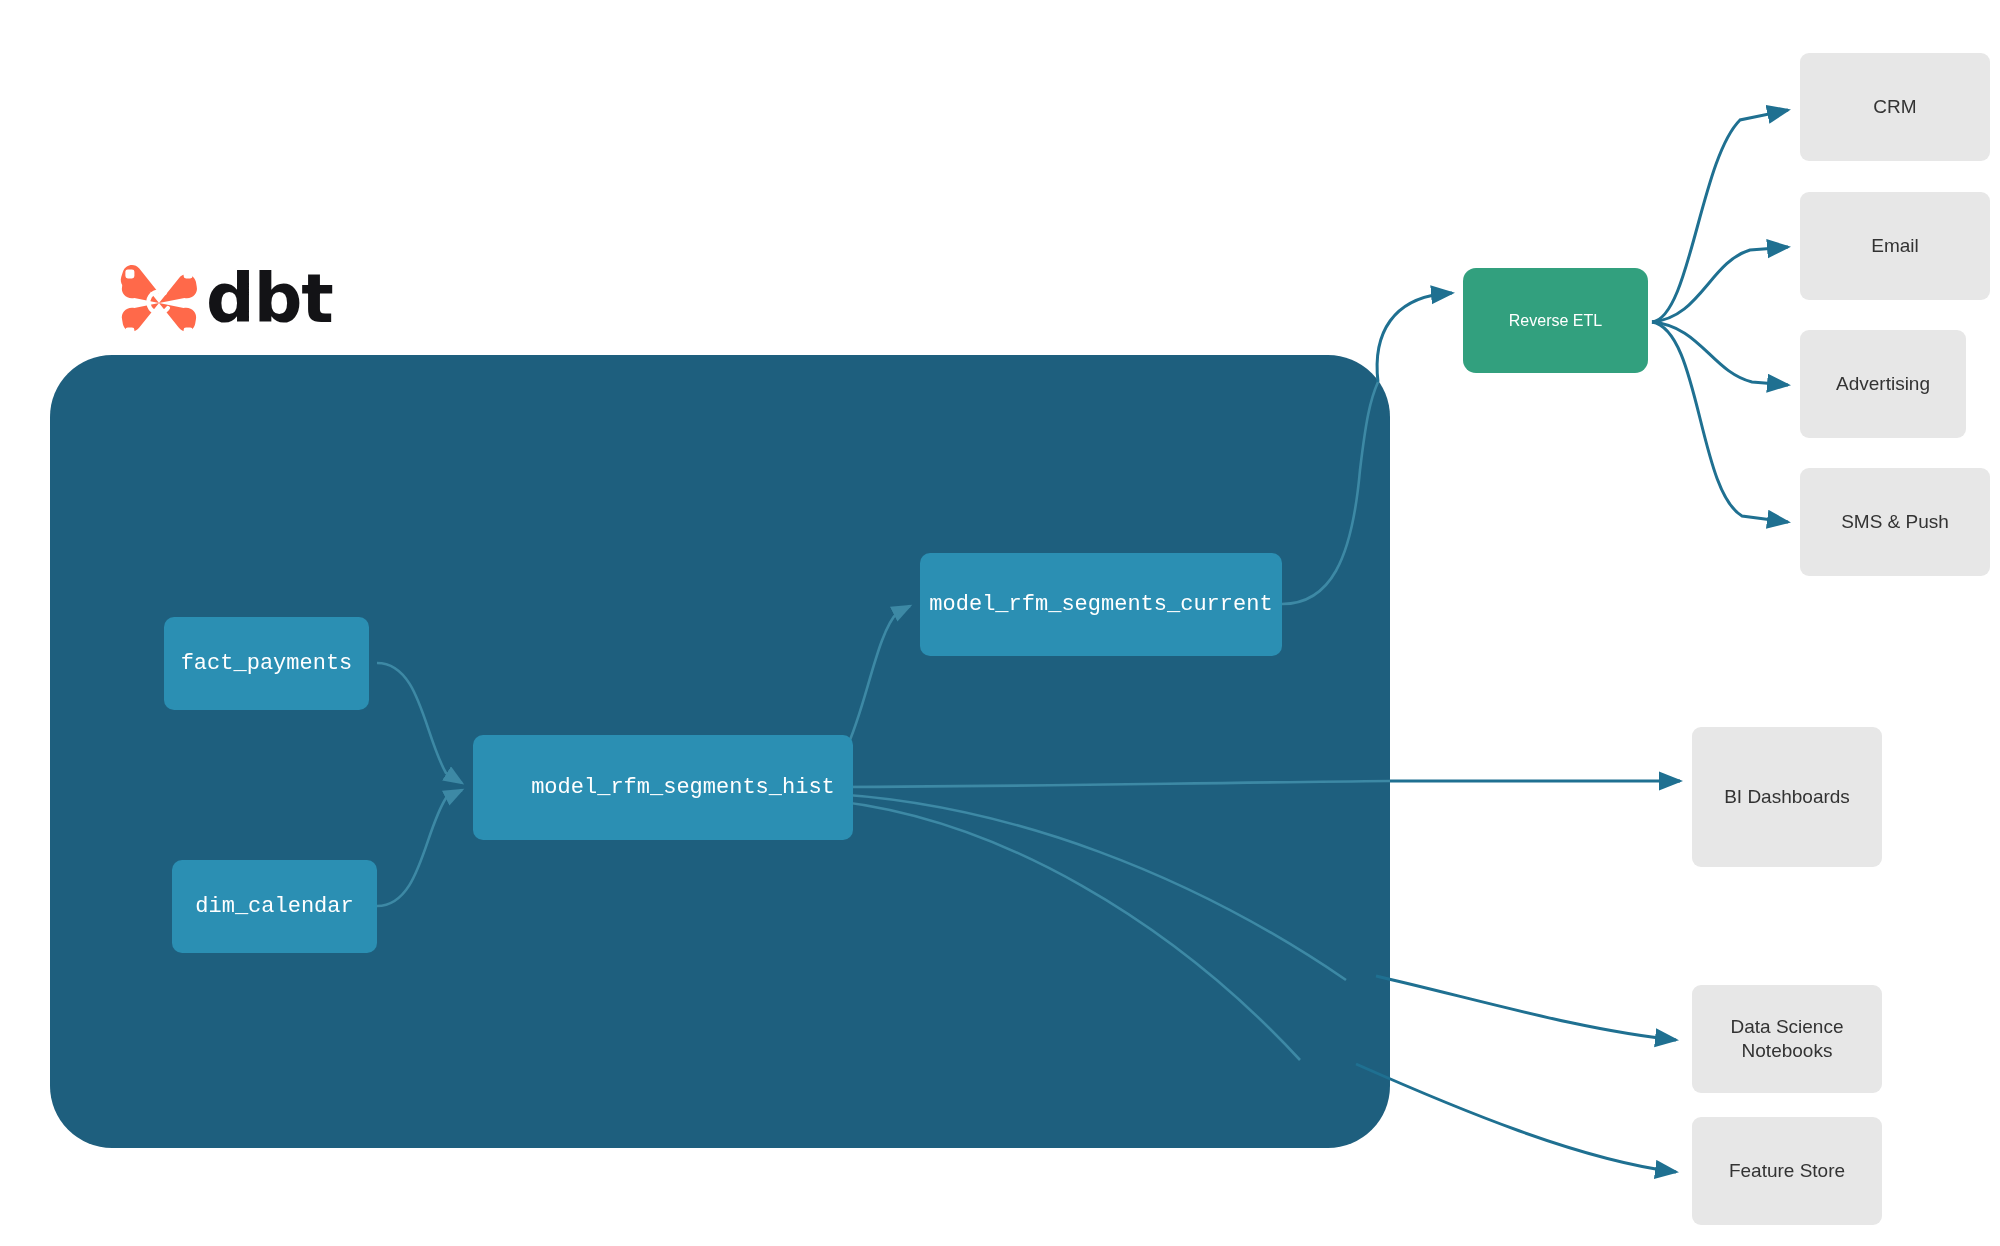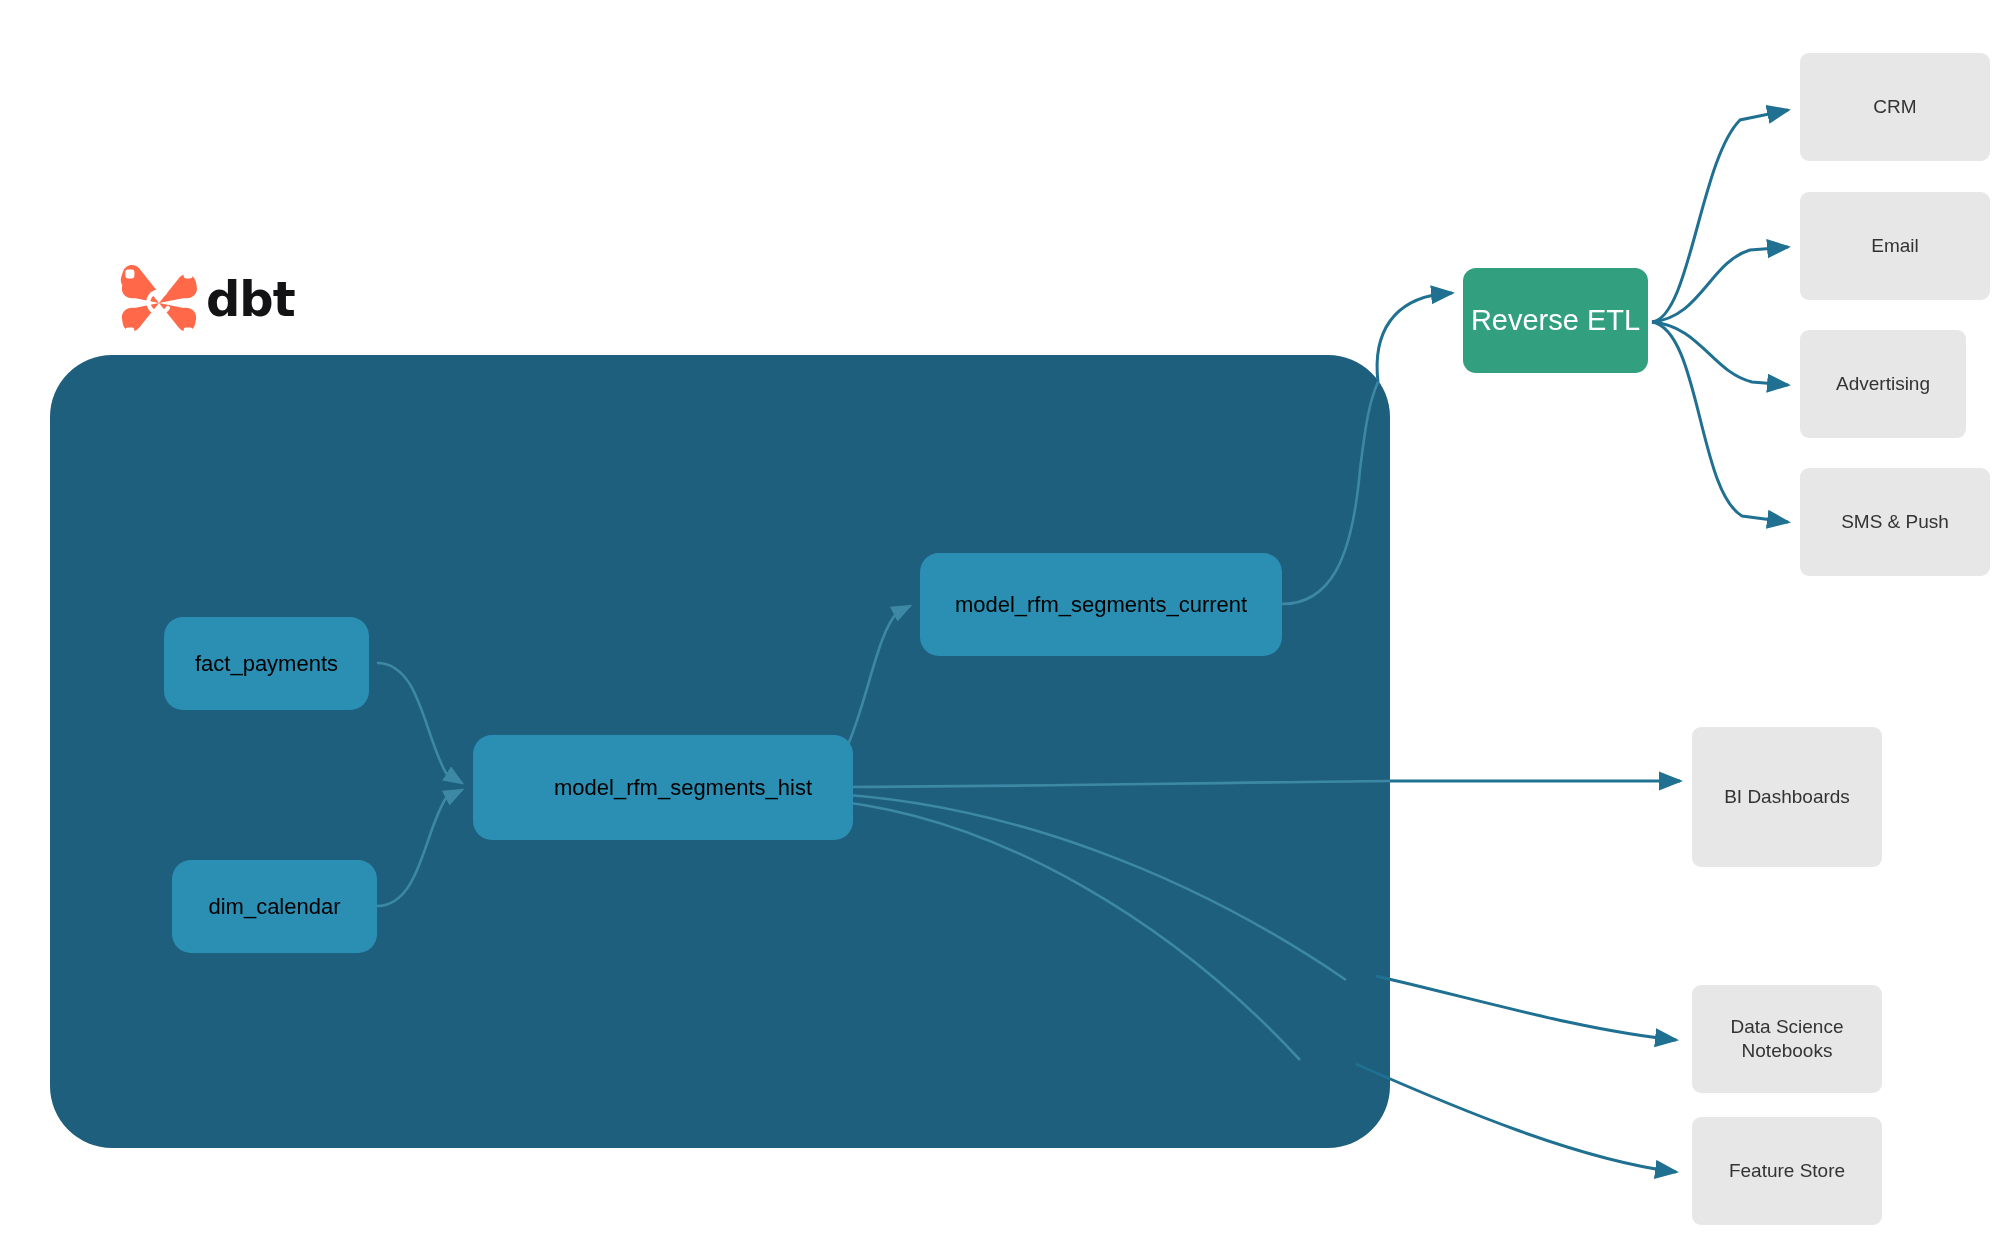--- a/index.html
+++ b/index.html
@@ -12,36 +12,36 @@
   }
   #stage{position:absolute;left:0;top:0;width:2000px;height:1246px;}
 
   
   #dbt-logo{
     position:absolute;left:118px;top:258px;width:220px;height:90px;
   }
   #dbt-mark{position:absolute;left:0;top:4px;width:82px;height:82px;}
   #dbt-word{
     position:absolute;left:88px;top:-4px;
-    font-size:48px;font-weight:bold;color:#131316;
+    font-size:68px;font-weight:bold;color:#131316;
     letter-spacing:-1px;line-height:90px;
     font-family:"DejaVu Sans", sans-serif;
   }
 
   
   #warehouse{
     position:absolute;left:50px;top:355px;width:1340px;height:793px;
     background:#1E5F7E;border-radius:62px;
   }
 
   
   .node{
-    position:absolute;background:#2B8FB3;border-radius:19px;
-    color:#000000;display:flex;align-items:center;justify-content:center;
-    font-size:22px;text-align:center;
+    position:absolute;background:#2B8FB3;border-radius:10px;
+    color:#ffffff;display:flex;align-items:center;justify-content:center;
+    font-size:22px;text-align:center;font-family:Liberation Mono, monospace;
   }
   #node-fact-payments{left:164px;top:617px;width:205px;height:93px;}
   #node-dim-calendar{left:172px;top:860px;width:205px;height:93px;}
   #node-hist{left:473px;top:735px;width:340px;height:105px;padding-left:40px;}
   #node-current{left:920px;top:553px;width:362px;height:103px;}
 
   
   .ext{
     position:absolute;background:#E7E7E7;border-radius:9px;
     color:#333333;display:flex;align-items:center;justify-content:center;
@@ -52,21 +52,21 @@
   #ext-advertising{left:1800px;top:330px;width:166px;height:108px;}
   #ext-sms{left:1800px;top:468px;width:190px;height:108px;}
   #ext-bi{left:1692px;top:727px;width:190px;height:140px;}
   #ext-ds{left:1692px;top:985px;width:190px;height:108px;}
   #ext-fs{left:1692px;top:1117px;width:190px;height:108px;}
 
   
   #node-reverse-etl{
     position:absolute;left:1463px;top:268px;width:185px;height:105px;
     background:#32A07E;border-radius:13px;color:#ffffff;
-    display:flex;align-items:center;justify-content:center;font-size:29px;
+    display:flex;align-items:center;justify-content:center;font-size:16px;
   }
 
   svg.layer{position:absolute;left:0;top:0;width:2000px;height:1246px;
             pointer-events:none;overflow:visible;}
   #edges-inner{z-index:2;}
   #edges-outer{z-index:6;}
   #warehouse{z-index:1;}
   .node{z-index:3;}
   #node-reverse-etl{z-index:7;}
   .ext{z-index:7;}

